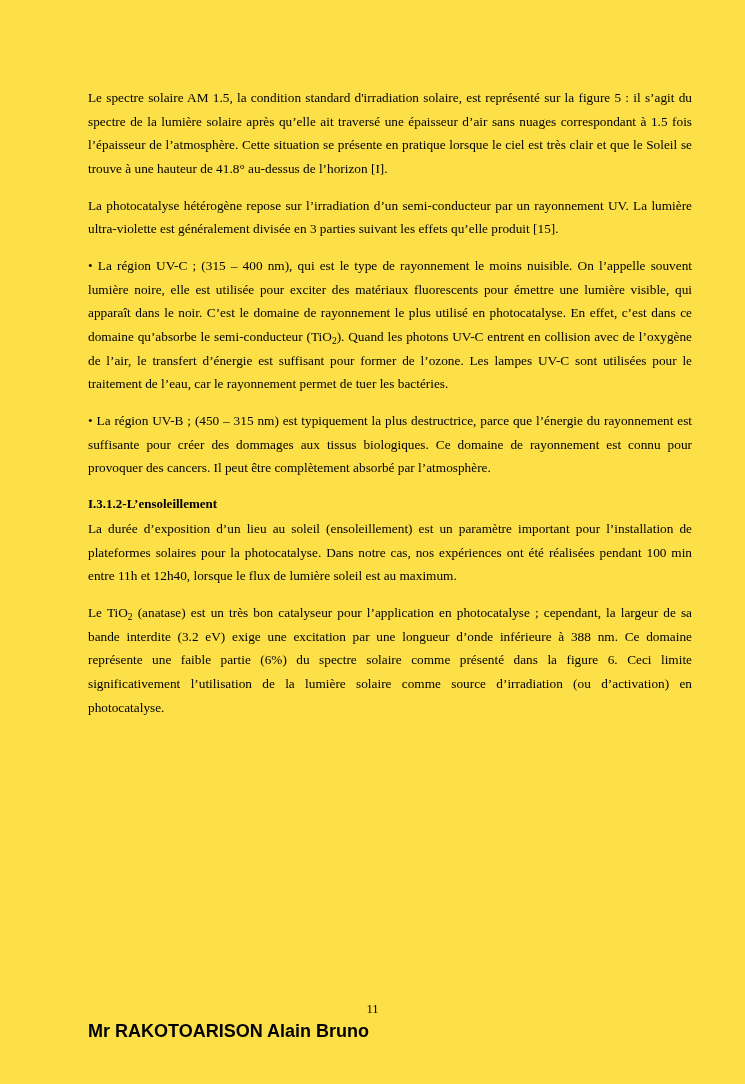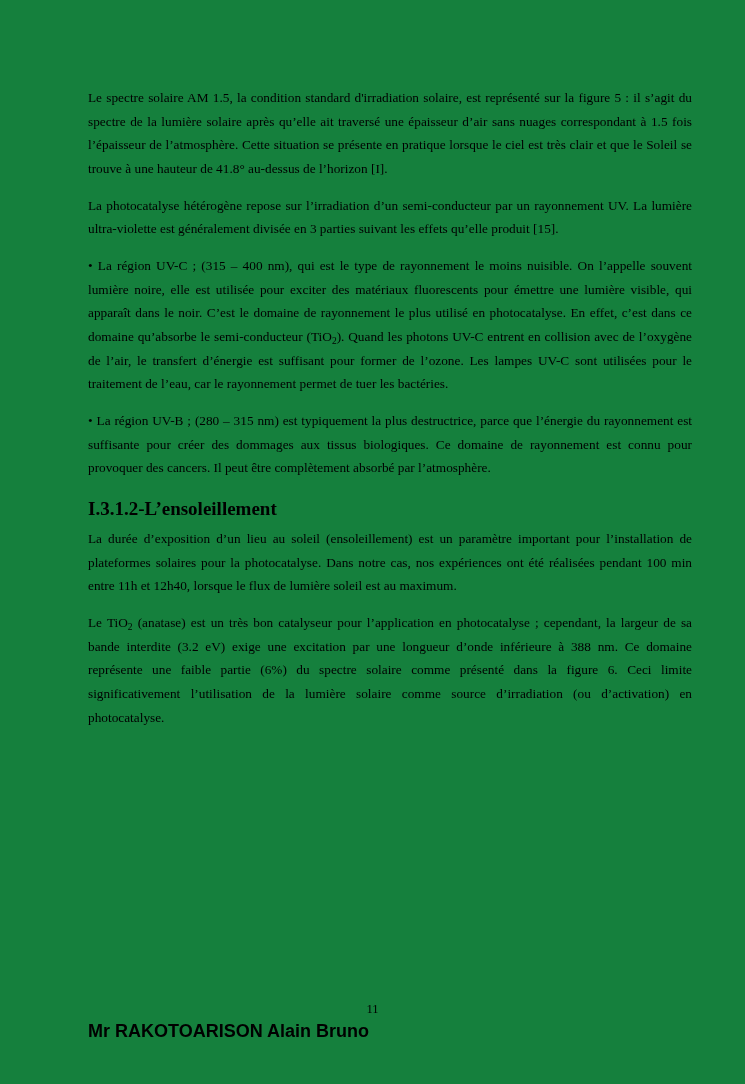--- a/index.html
+++ b/index.html
@@ -14,39 +14,39 @@
     color: #000000;
     position: relative;
     overflow: hidden;
   }
   .page {
     position: absolute;
     left: 0;
     top: 0;
     width: 745px;
     height: 1084px;
-    background: #15803d;
+    background: #fde047;
   }
   .content {
     position: absolute;
     left: 88px;
     top: 86px;
     width: 604px;
   }
   p.para {
     margin: 0 0 13px 0;
     font-size: 13.3px;
     line-height: 1.78;
     text-align: justify;
     text-justify: inter-word;
     hyphens: none;
   }
   h3.heading {
     margin: 5px 0 2px 0;
-    font-size: 19px;
+    font-size: 13px;
     font-weight: bold;
     font-family: "Liberation Serif", serif;
     line-height: 1.7;
     text-align: left;
   }
   .nojust {
     text-align: left;
   }
   sub {
     font-size: 9.5px;
@@ -86,21 +86,21 @@
 
 <div class="page">
   <div class="content">
 
     <p class="para">Le spectre solaire AM 1.5, la condition standard d'irradiation solaire, est représenté sur la figure 5 : il s’agit du spectre de la lumière solaire après qu’elle ait traversé une épaisseur d’air sans nuages correspondant à 1.5 fois l’épaisseur de l’atmosphère. Cette situation se présente en pratique lorsque le ciel est très clair et que le Soleil se trouve à une hauteur de 41.8° au-dessus de l’horizon [I].</p>
 
     <p class="para">La photocatalyse hétérogène repose sur l’irradiation d’un semi-conducteur par un rayonnement UV. La lumière ultra-violette est généralement divisée en 3 parties suivant les effets qu’elle produit [15].</p>
 
     <p class="para">• La région UV-C ; (315 – 400 nm), qui est le type de rayonnement le moins nuisible. On l’appelle souvent lumière noire, elle est utilisée pour exciter des matériaux fluorescents pour émettre une lumière visible, qui apparaît dans le noir. C’est le domaine de rayonnement le plus utilisé en photocatalyse. En effet, c’est dans ce domaine qu’absorbe le semi-conducteur (TiO<sub>2</sub>). Quand les photons UV-C entrent en collision avec de l’oxygène de l’air, le transfert d’énergie est suffisant pour former de l’ozone. Les lampes UV-C sont utilisées pour le traitement de l’eau, car le rayonnement permet de tuer les bactéries.</p>
 
-    <p class="para">• La région UV-B ; (280 – 315 nm) est typiquement la plus destructrice, parce que l’énergie du rayonnement est suffisante pour créer des dommages aux tissus biologiques. Ce domaine de rayonnement est connu pour provoquer des cancers. Il peut être complètement absorbé par l’atmosphère.</p>
+    <p class="para">• La région UV-B ; (450 – 315 nm) est typiquement la plus destructrice, parce que l’énergie du rayonnement est suffisante pour créer des dommages aux tissus biologiques. Ce domaine de rayonnement est connu pour provoquer des cancers. Il peut être complètement absorbé par l’atmosphère.</p>
 
 
     <h3 class="heading">I.3.1.2-L’ensoleillement</h3>
 
     <p class="para">La durée d’exposition d’un lieu au soleil (ensoleillement) est un paramètre important pour l’installation de plateformes solaires pour la photocatalyse. Dans notre cas, nos expériences ont été réalisées pendant 100 min entre 11h et 12h40, lorsque le flux de lumière soleil est au maximum.</p>
 
 
     <p class="para"><span>Le TiO</span><sub>2</sub><span> (anatase) est un très bon catalyseur pour l’application en photocatalyse ; cependant, la largeur de sa bande interdite (3.2 eV) exige une excitation par une longueur d’onde inférieure à 388 nm. Ce domaine représente une faible partie (6%) du spectre solaire comme présenté dans la figure 6. Ceci limite significativement l’utilisation de la lumière solaire comme source d’irradiation (ou d’activation) en photocatalyse.</span></p>
 
   </div>

